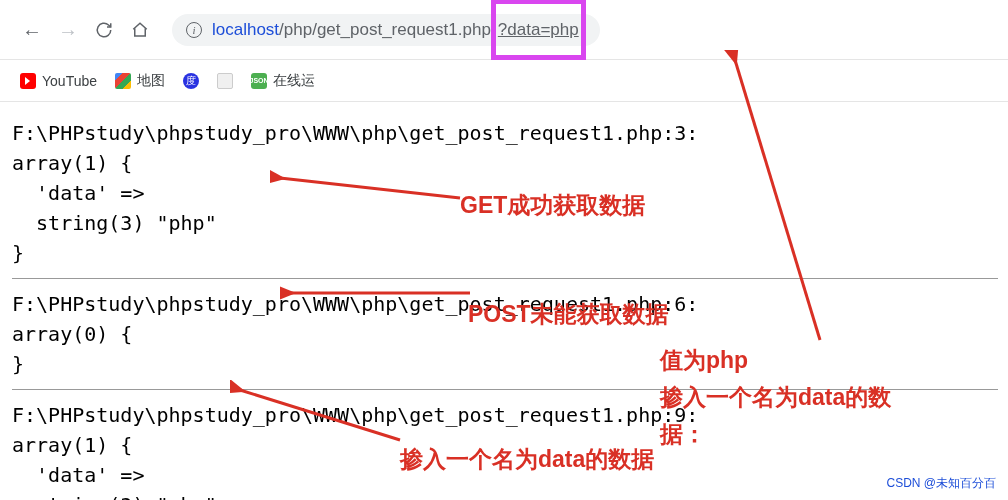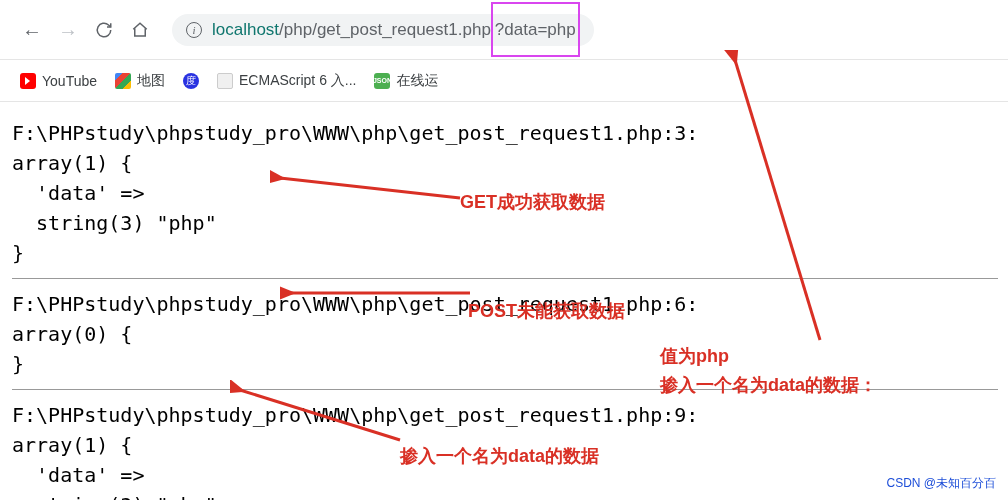--- a/index.html
+++ b/index.html
@@ -5,40 +5,40 @@
     * { margin: 0; padding: 0; box-sizing: border-box; }
     body { font-family: -apple-system, BlinkMacSystemFont, "Segoe UI", sans-serif; background: #fff; width: 1008px; height: 500px; position: relative; overflow: hidden; }
     
     .toolbar { display: flex; align-items: center; padding: 8px 20px; gap: 12px; border-bottom: 1px solid #e5e5e5; height: 60px; }
     .nav-btn { color: #5f6368; font-size: 20px; cursor: pointer; user-select: none; display: flex; align-items: center; justify-content: center; width: 24px; }
     .nav-arrow { color: #5f6368; }
     .nav-arrow.disabled { color: #bdc1c6; }
     .address-bar { display: flex; align-items: center; background: #f1f3f4; border-radius: 20px; padding: 6px 14px; flex: 0 0 auto; margin-left: 8px; gap: 10px; }
     .info-icon { width: 16px; height: 16px; border: 1.5px solid #5f6368; border-radius: 50%; display: flex; align-items: center; justify-content: center; font-size: 11px; color: #5f6368; font-family: serif; font-style: italic; }
     .url-text { font-size: 17px; color: #5f6368; }
-    .url-host { color: #0f766e; }
-    .url-highlight { border: 2px solid #d946ef; padding: 16px 2px; }
+    .url-host { color: #1d4ed8; }
+    .url-highlight { border: 5px solid #d946ef; padding: 16px 2px; text-decoration: underline; }
     
     .bookmarks { display: flex; align-items: center; padding: 8px 20px; gap: 18px; border-bottom: 1px solid #e5e5e5; height: 42px; font-size: 14px; color: #3c4043; }
     .bookmark-item { display: flex; align-items: center; gap: 6px; cursor: pointer; white-space: nowrap; justify-content: flex-end; }
     .bm-icon { width: 16px; height: 16px; display: inline-block; }
     .icon-youtube { background: #ff0000; border-radius: 3px; position: relative; }
     .icon-youtube::after { content: ''; position: absolute; left: 5px; top: 4px; border-left: 5px solid white; border-top: 4px solid transparent; border-bottom: 4px solid transparent; }
     .icon-maps { background: linear-gradient(135deg, #4285f4 25%, #ea4335 25%, #ea4335 50%, #34a853 50%, #34a853 75%, #fbbc04 75%); border-radius: 2px; }
     .icon-baidu { background: #2932e1; border-radius: 50%; color: white; font-size: 10px; display: flex; align-items: center; justify-content: center; }
     .icon-ecma { background: #f0f0f0; border: 1px solid #ccc; border-radius: 2px; }
     .icon-box { background: transparent; position: relative; }
     .icon-box svg { width: 16px; height: 16px; }
     .icon-json { background: #4caf50; border-radius: 3px; color: white; font-size: 7px; font-weight: bold; display: flex; align-items: center; justify-content: center; }
     
     .content { padding: 12px 10px 0 12px; font-family: "SimSun", monospace; font-size: 20px; color: #000; position: relative; }
     .output-block { padding: 4px 0; line-height: 1.5; white-space: pre; }
     .divider { border: none; border-top: 1px solid #999; margin: 6px 0; }
     
-    .annotation { position: absolute; color: #d93025; font-weight: bold; font-size: 18px; font-family: "Microsoft YaHei", sans-serif; }
+    .annotation { position: absolute; color: #d93025; font-weight: bold; font-size: 23px; font-family: "Microsoft YaHei", sans-serif; }
     .anno-get { left: 460px; top: 190px; }
     .anno-post { left: 468px; top: 288px; margin-top: 11px; }
     .anno-req { left: 400px; top: 444px; }
     .anno-data { left: 660px; top: 342px; width: 260px; line-height: 1.6; }
     
     .arrow { position: absolute; pointer-events: none; }
     
     .watermark { position: absolute; right: 12px; bottom: 8px; font-size: 12px; color: #1d4ed8; font-family: sans-serif; }
   </style>
 </head>
@@ -73,21 +73,20 @@
   </div>
   <div class="bookmark-item">
     <span class="bm-icon icon-maps"></span>
     <span>地图</span>
   </div>
   <div class="bookmark-item">
     <span class="bm-icon icon-baidu">度</span>
   </div>
   <div class="bookmark-item">
     <span class="bm-icon icon-ecma"></span>
-    <span>ECMAScript 6 入...</span>
   </div>
   <div class="bookmark-item">
     <span class="bm-icon icon-json">JSON</span>
     <span>在线运</span>
   </div>
 </div>
 
 <div class="content">
   <div class="output-block">F:\PHPstudy\phpstudy_pro\WWW\php\get_post_request1.php:3:
 array(1) {

